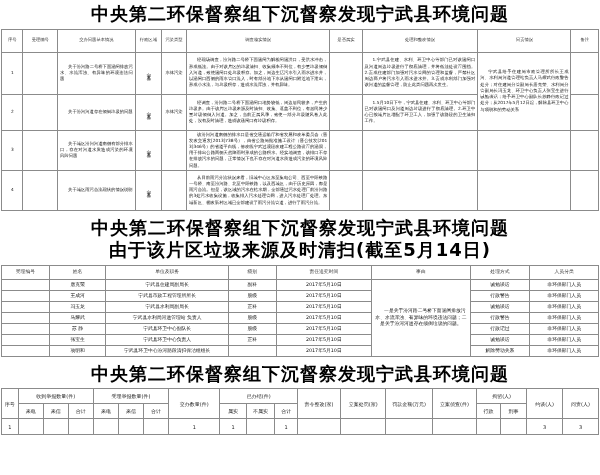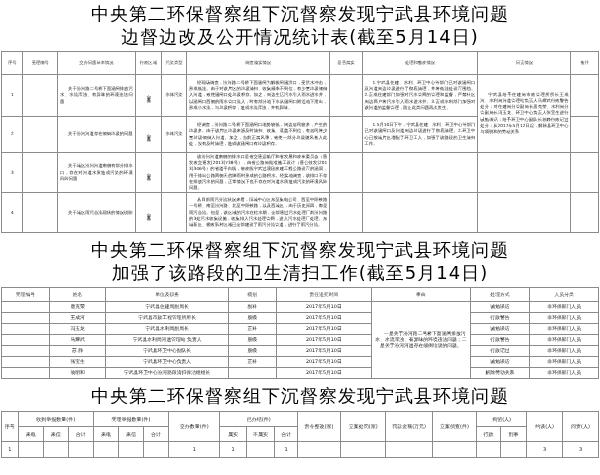--- a/index.html
+++ b/index.html
@@ -1,18 +1,18 @@
 <!DOCTYPE html>
 <html><head>
 <meta charset="utf-8">
 <style>
   html,body{margin:0;padding:0;background:#fff;}
   body{width:600px;height:475px;overflow:hidden;color:#111;
        font-family:"DejaVu Sans","Liberation Sans",sans-serif;}
-  .title{text-align:center;font-weight:normal;font-size:18px;line-height:1.25;
+  .title{text-align:center;font-weight:bold;font-size:18px;line-height:1.25;
          letter-spacing:1px;margin:3px 0 3px 0;color:#000;}
   table{border-collapse:collapse;width:598px;margin:0 auto;table-layout:fixed;}
   td,th{border:1px solid #8b8b8b;padding:1px 2px;vertical-align:middle;
         overflow:hidden;word-break:break-all;font-weight:normal;}
   
   .t1 td,.t1 th{font-size:4.3px;line-height:1.45;}
   .t1 th{text-align:center;height:20px;color:#333;}
   
   .t2 td,.t2 th{font-size:4.8px;line-height:1.3;text-align:center;}
   .t2 th{height:11px;color:#333;}
@@ -25,21 +25,20 @@
   .para{text-align:justify;text-indent:8px;}
   .vert{writing-mode:vertical-lr;text-orientation:upright;letter-spacing:2px;
         display:inline-block;}
   .sp1{margin-top:6px;}
 </style>
 </head>
 <body>
 
 <div class="title">
   <div>中央第二环保督察组下沉督察发现宁武县环境问题</div>
-  <div>边督边改及公开情况统计表(截至5月14日)</div>
 </div>
 
 <table class="t1">
   <colgroup>
     <col style="width:3.6%">
       <col style="width:5.8%">
       <col style="width:13%">
     <col style="width:4.4%">
       <col style="width:4.2%">
       <col style="width:24%">
@@ -108,21 +107,21 @@
       <td class="c"></td>
       <td class="para"></td>
       <td class="para"></td>
       <td class="c"></td>
     </tr>
   </tbody>
 </table>
 
 <div class="title sp1">
   <div>中央第二环保督察组下沉督察发现宁武县环境问题</div>
-  <div>加强了该路段的卫生清扫工作(截至5月14日)</div>
+  <div>由于该片区垃圾来源及时清扫(截至5月14日)</div>
 </div>
 
 <table class="t2">
   <colgroup>
     <col style="width:8%">
       <col style="width:9.5%">
       <col style="width:20.5%">
     <col style="width:8%">
       <col style="width:16%">
       <col style="width:16.5%">

